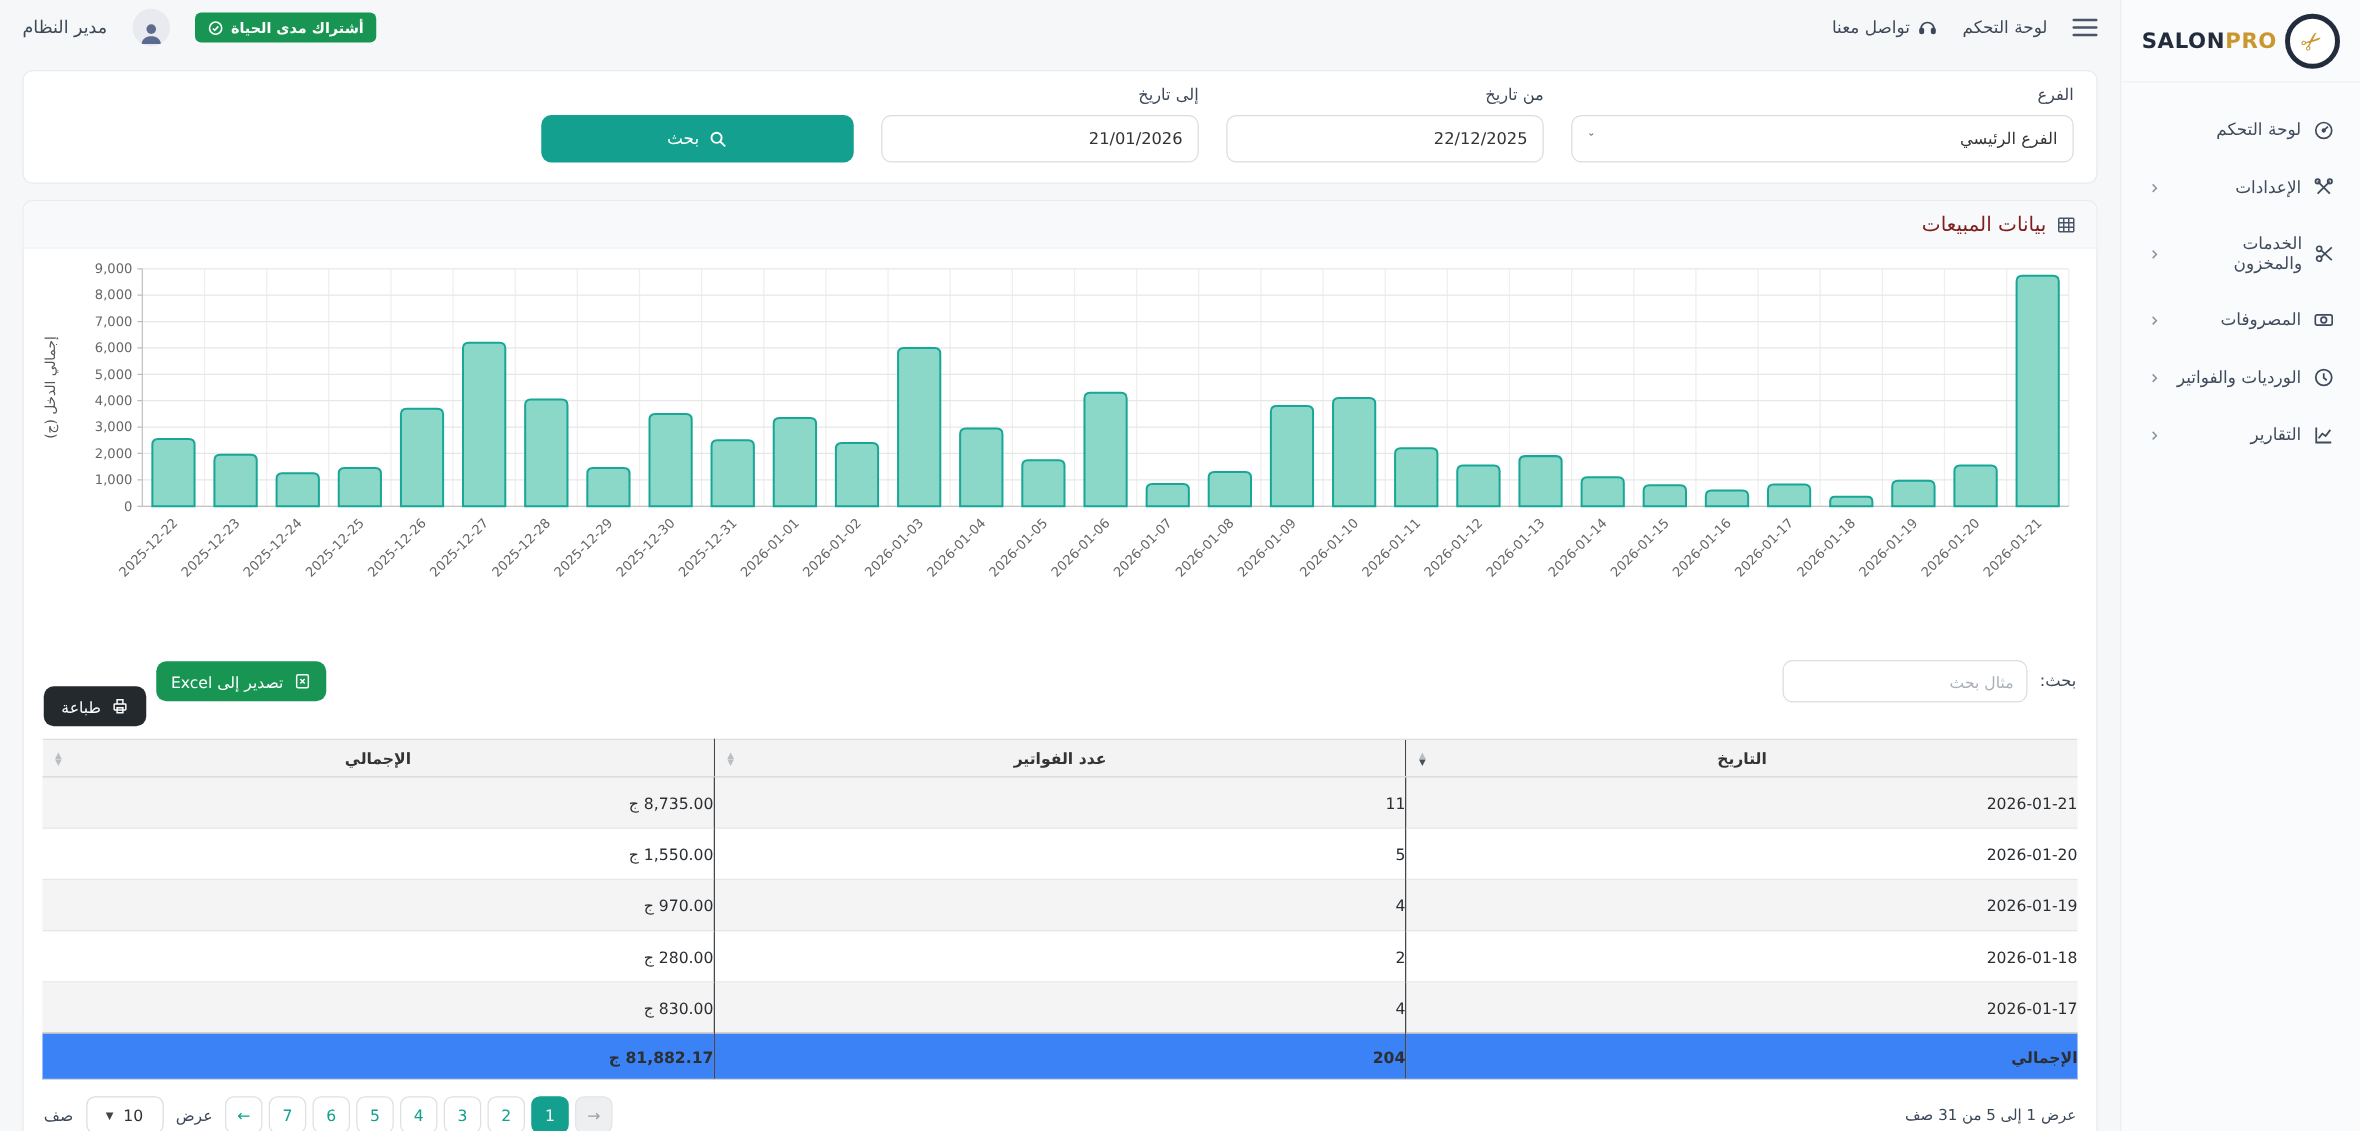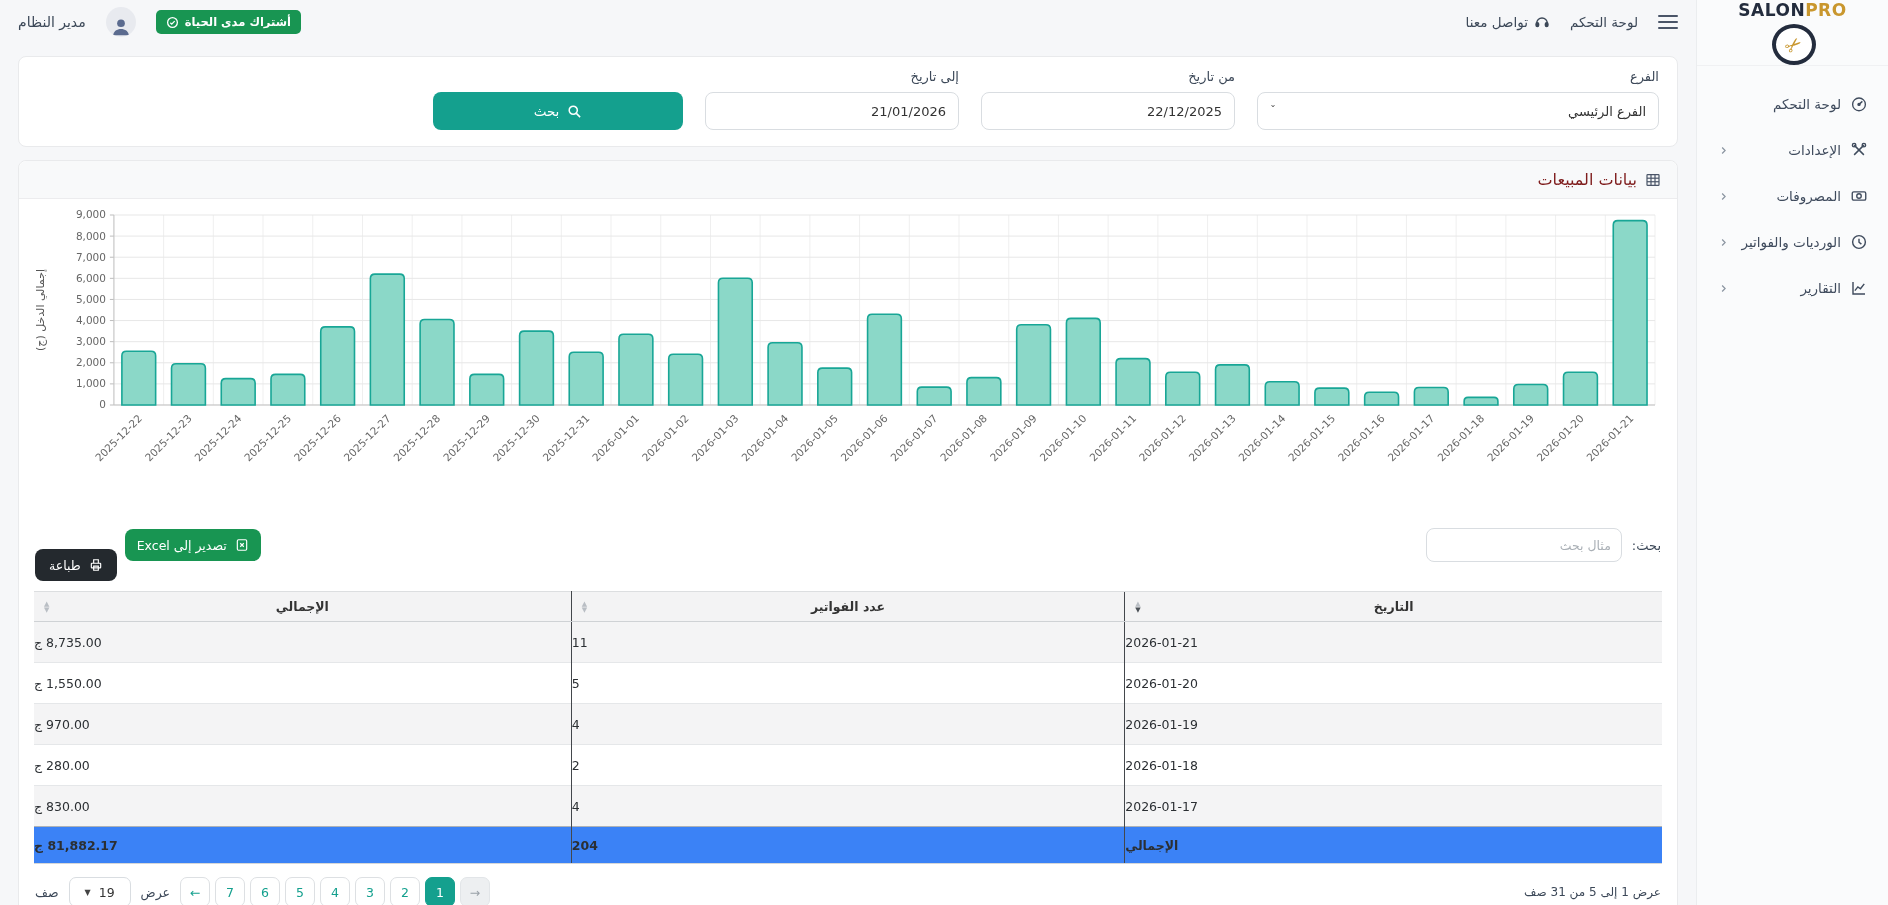--- a/index.html
+++ b/index.html
@@ -6,21 +6,21 @@
   html, body { width: 1888px; height: 905px; overflow: hidden; }
   body {
     font-family: "DejaVu Sans", sans-serif;
     background: #f6f7f9;
     color: #3c4858;
     display: flex;
     direction: rtl;
   }
   
   .sidebar { width: 192px; min-width:192px; background: #fafbfc; border-left: 1px solid #ebedef; height: 100%; }
-  .logo-wrap { height: 66px; display:flex; align-items:center; justify-content:center; direction: ltr; gap: 4px; border-bottom: 1px solid #f0f1f3; flex-direction: column; }
+  .logo-wrap { height: 66px; display:flex; align-items:center; justify-content:center; direction: ltr; gap: 4px; border-bottom: 1px solid #f0f1f3; }
   .logo-text { font-size: 17px; font-weight: 800; letter-spacing: .5px; color: #232c3d; }
   .logo-text .pro { color: #c9972e; }
   .logo-emblem { width: 44px; height: 44px; border: 4px solid #232c3d; border-radius: 50%; display:flex; align-items:center; justify-content:center; margin-left: 2px; background:#fff; }
   .logo-emblem span { font-size: 20px; color: #c9972e; transform: rotate(-40deg); }
   .nav { padding: 18px 14px; display: flex; flex-direction: column; gap: 6px; }
   .nav-item { display:flex; align-items:center; gap: 9px; padding: 11px 6px; font-size: 13.5px; color:#3f4b5d; border-radius: 6px; cursor: pointer; }
   .nav-icon { width: 18px; height: 18px; display:inline-flex; }
   .nav-icon svg, .tb-icon svg, .btn-ic svg { width:100%; height:100%; }
   .nav-chevron { margin-right: auto; width: 13px; height: 13px; display:inline-flex; color:#8a94a0; }
   
@@ -72,21 +72,21 @@
   .btns-group { display:flex; align-items:center; gap:8px; }
   .btn-excel { background:#189552; height:32px; padding:0 12px; font-size:12.5px; }
   .btn-print { background:#24292e; height:32px; padding:0 14px; font-size:12.5px;margin-top:40px; }
   .btn-excel .btn-ic, .btn-print .btn-ic { width:14px; height:14px; }
   
   .tbl-wrap { padding: 2px 15px 0; }
   table { width:100%; border-collapse: collapse; font-size: 12.5px; }
   th { background:#f3f3f4; height: 30px; font-weight: 600; color:#333; border-top:1px solid #dcdee0; border-bottom:1px solid #cfd2d5; position:relative; text-align:center; }
   .sort { position:absolute; left: 10px; top: 50%; transform: translateY(-50%); display:flex; flex-direction:column; line-height: 6px; font-size: 7px; color:#b9bec4; }
   .sort .on { color:#4a5056; }
-  td { height: 41px; text-align:left; color:#2b2f33; border-top:1px solid #e5e7e9; }
+  td { height: 41px; text-align:right; color:#2b2f33; border-top:1px solid #e5e7e9; }
   tbody tr:nth-child(odd) { background:#f4f4f5; }
   .col-mid { border-left:1px solid #43474c; border-right:1px solid #43474c; }
   .c-date { width: 33%; } .c-count { width: 34%; } .c-total { width: 33%; }
   tfoot td { background:#3b82f6; font-weight: 700; border-top: 1px solid #aeb2b6; border-bottom:1px solid #d5d7d9; height: 37px; }
   
   .pag-row { display:flex; justify-content:space-between; align-items:center; padding: 13px 16px 10px; }
   .pag-info { font-size: 12px; color:#3c4858; }
   .pager-cluster { display:flex; align-items:center; gap: 10px; }
   .pager { display:flex; align-items:center; gap: 5px; }
   .pg-btn { min-width: 30px; height: 30px; border-radius: 7px; border: 1px solid #dde0e3; background:#fff; color:#14a08e; font-size: 12.5px; display:flex; align-items:center; justify-content:center; cursor:pointer; font-family:"DejaVu Sans", sans-serif; }
@@ -120,20 +120,36 @@
       <div class="nav-item">
         <span class="nav-icon">
           <svg viewBox="0 0 24 24" fill="none" stroke="currentColor" stroke-width="1.9">
             <line x1="5.5" y1="5.5" x2="18.5" y2="18.5"></line>
             <line x1="18.5" y1="5.5" x2="5.5" y2="18.5"></line>
             <circle cx="5.5" cy="5.5" r="2.3"></circle>
             <circle cx="18.5" cy="5.5" r="2.3"></circle>
           </svg>
         </span>
         <span class="nav-label">الإعدادات</span>
+        <span class="nav-chevron">
+          <svg viewBox="0 0 24 24" fill="none" stroke="currentColor" stroke-width="2.2">
+            <polyline points="9.5,6.5 15,12 9.5,17.5"></polyline>
+          </svg>
+        </span>
+      </div>
+      <div class="nav-item">
+        <span class="nav-icon">
+          <svg viewBox="0 0 24 24" fill="none" stroke="currentColor" stroke-width="1.9">
+            <circle cx="6" cy="6.5" r="2.8"></circle>
+            <circle cx="6" cy="17.5" r="2.8"></circle>
+            <line x1="8.3" y1="8.3" x2="20" y2="19"></line>
+            <line x1="8.3" y1="15.7" x2="20" y2="5"></line>
+          </svg>
+        </span>
+        <span class="nav-label">الخدمات والمخزون</span>
         <span class="nav-chevron">
           <svg viewBox="0 0 24 24" fill="none" stroke="currentColor" stroke-width="2.2">
             <polyline points="9.5,6.5 15,12 9.5,17.5"></polyline>
           </svg>
         </span>
       </div>
       <div class="nav-item">
         <span class="nav-icon">
           <svg viewBox="0 0 24 24" fill="none" stroke="currentColor" stroke-width="1.8">
             <rect x="3" y="6.5" width="18" height="11" rx="2"></rect>
@@ -491,21 +507,21 @@
               <button class="pg-btn">2</button>
               <button class="pg-btn">3</button>
               <button class="pg-btn">4</button>
               <button class="pg-btn">5</button>
               <button class="pg-btn">6</button>
               <button class="pg-btn">7</button>
               <button class="pg-btn">←</button>
             </div>
           <span class="pg-label">عرض</span>
           <div class="page-size">
-            <span>19</span>
+            <span>10</span>
             <span class="tri">▼</span>
           </div>
           <span class="pg-label">صف</span>
         </div>
       </div>
     </div>
   </div>
 </div>
 
 </body></html>

